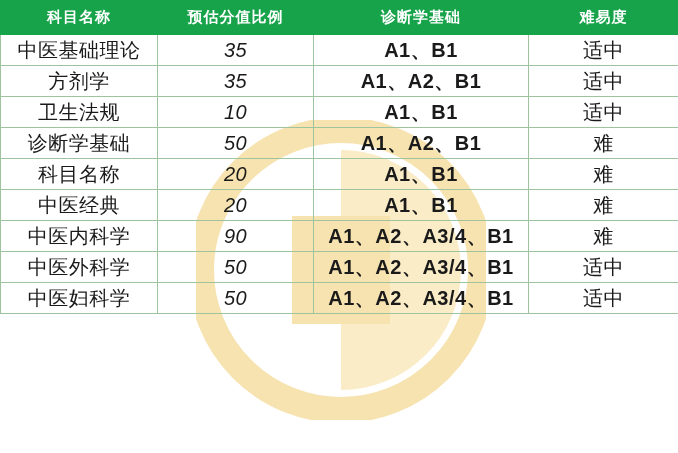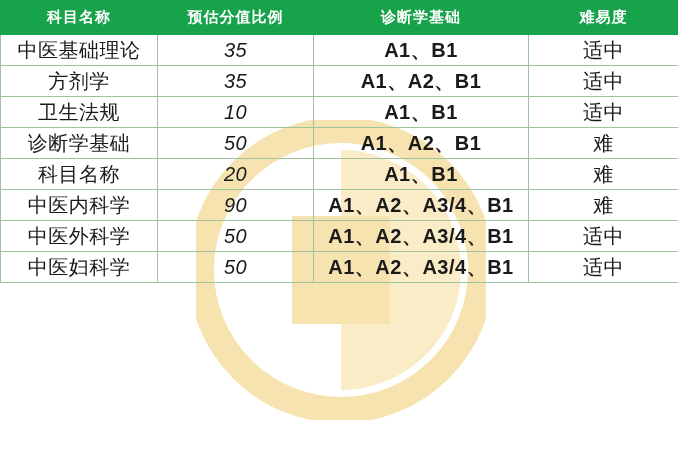--- a/index.html
+++ b/index.html
@@ -119,20 +119,26 @@
         <td class="types">A1、A2、B1</td>
         <td class="diff">难</td>
       </tr>
       <tr>
         <td class="name">科目名称</td>
         <td class="ratio">20</td>
         <td class="types">A1、B1</td>
         <td class="diff">难</td>
       </tr>
       <tr>
+        <td class="name">中医经典</td>
+        <td class="ratio">20</td>
+        <td class="types">A1、B1</td>
+        <td class="diff">难</td>
+      </tr>
+      <tr>
         <td class="name">中医内科学</td>
         <td class="ratio">90</td>
         <td class="types">A1、A2、A3/4、B1</td>
         <td class="diff">难</td>
       </tr>
       <tr>
         <td class="name">中医外科学</td>
         <td class="ratio">50</td>
         <td class="types">A1、A2、A3/4、B1</td>
         <td class="diff">适中</td>

